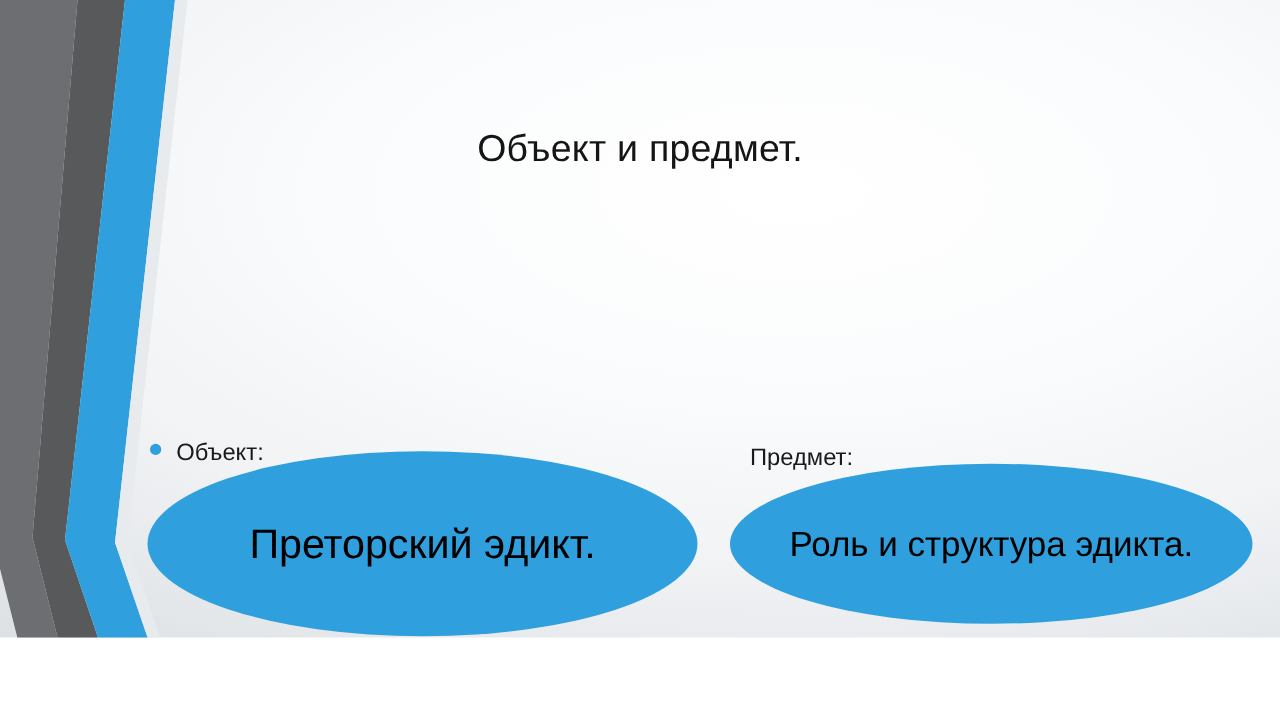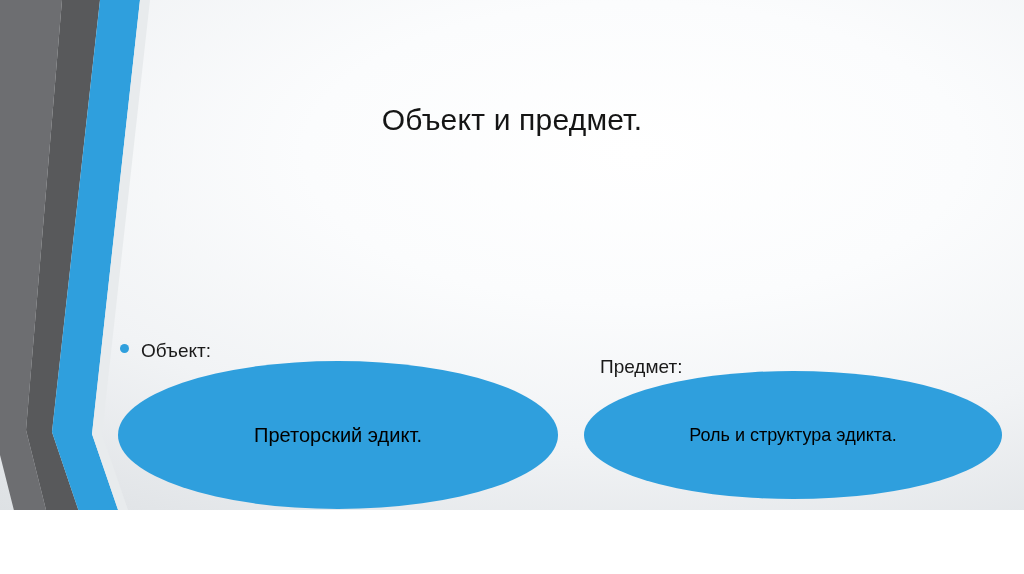--- a/index.html
+++ b/index.html
@@ -38,21 +38,21 @@
     text-align: center;
     font-size: 30px;
     color: #151515;
     letter-spacing: 0.2px;
     font-weight: 400;
   }
 
   .bullet-row {
     position: absolute;
     left: 120px;
-    top: 340px;
+    top: 352px;
     display: flex;
     align-items: baseline;
   }
   .bullet-dot {
     width: 9px;
     height: 9px;
     border-radius: 50%;
     background: #2f9fdd;
     display: inline-block;
     margin-right: 12px;
@@ -82,28 +82,28 @@
     justify-content: center;
     color: #000000;
     text-align: center;
     line-height: 1.25;
   }
   .ellipse-left {
     left: 118px;
     top: 361px;
     width: 440px;
     height: 148px;
-    font-size: 20px;
+    font-size: 33px;
   }
   .ellipse-right {
     left: 584px;
     top: 371px;
     width: 418px;
     height: 128px;
-    font-size: 18px;
+    font-size: 28px;
   }
   .ellipse-right .txt {
     padding: 0 36px;
     text-align: left;
   }
   .ellipse-left .txt {
     padding: 0 26px;
   }
 </style>
 </head>

